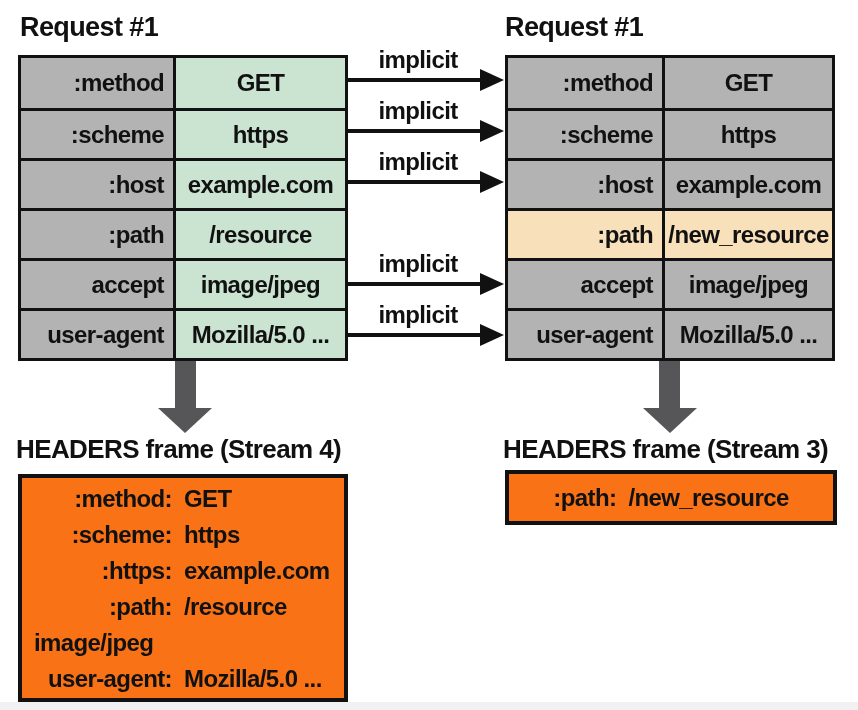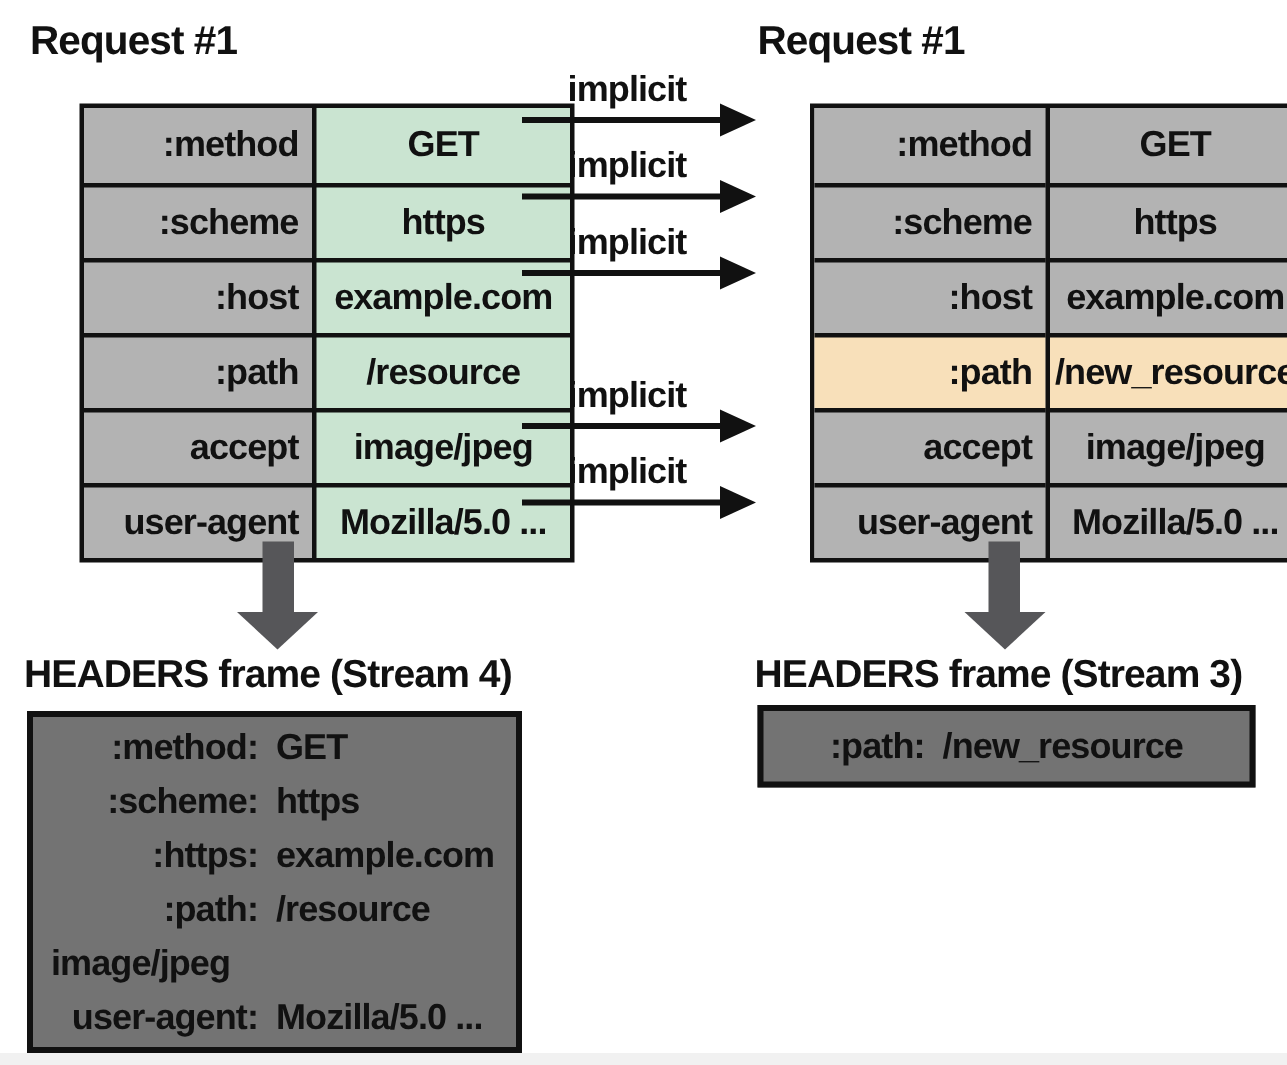--- a/index.html
+++ b/index.html
@@ -7,22 +7,22 @@
   .stage {
     position:relative; width:858px; height:710px; background:#ffffff;
     font-family:"Liberation Sans", sans-serif; color:#111;
     overflow:hidden; letter-spacing:-0.6px;
   }
   .title {
     position:absolute; font-size:27px; font-weight:bold; white-space:nowrap;
   }
   
   .htable {
-    position:absolute; top:69px; width:330px;
-    border:3px solid #111; display:grid; grid-auto-rows:50px;margin-left:35px;
+    position:absolute; top:55px; width:330px;
+    border:3px solid #111; display:grid; grid-auto-rows:50px;
   }
   .htable .cell {
     display:flex; align-items:center; border-top:3px solid #111;
     font-size:24px; font-weight:bold; white-space:nowrap; overflow:hidden;
   }
   .htable .cell.r0 { border-top:none; }
   .htable .cell.key { justify-content:flex-end; padding-right:9px; background:#b3b3b3; }
   .htable .cell.val { justify-content:center; border-left:3px solid #111; background:#b3b3b3; }
   .t1 { left:18px;  grid-template-columns:152px 172px; }
   .t2 { left:505px; grid-template-columns:154px 170px; }
@@ -43,21 +43,21 @@
   .dhead {
     position:absolute; top:408px; width:0; height:0;
     border-left:27px solid transparent; border-right:27px solid transparent;
     border-top:25px solid #565659;
   }
   .frame-label {
     position:absolute; top:434px; font-size:26px; font-weight:bold; white-space:nowrap;
   }
   
   .fbox {
-    position:absolute; background:#737373; border:4px solid #111;
+    position:absolute; background:#f97316; border:4px solid #111;
     font-size:24px; font-weight:bold;
   }
   .fbox1 { left:18px; top:474px; width:330px; height:228px; padding-top:3px; }
   .fbox2 { left:505px; top:470px; width:332px; height:55px;
            display:flex; align-items:center; justify-content:center; }
   .frow { display:flex; height:36px; align-items:center; white-space:nowrap; }
   .fkey { width:150px; text-align:right; flex:0 0 150px; }
   .fval { margin-left:12px; }
   .fbox2 .fkey { width:auto; flex:none; }
   .edge { position:absolute; left:0; top:702px; width:858px; height:8px; background:#f1f1f1; }

